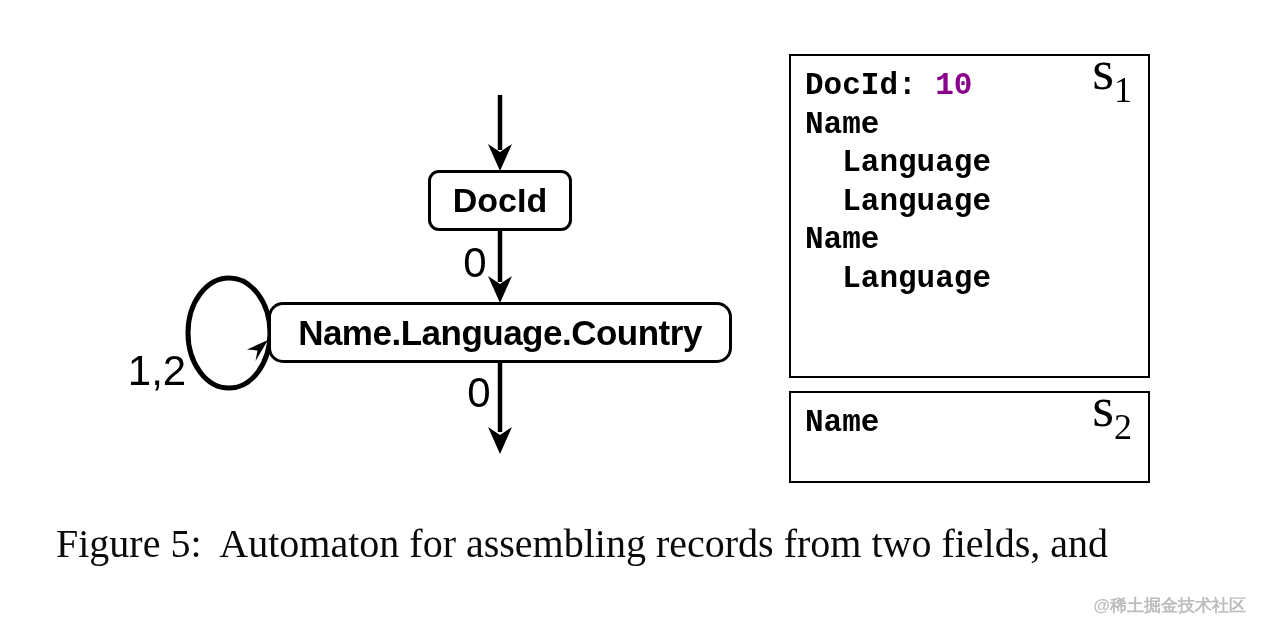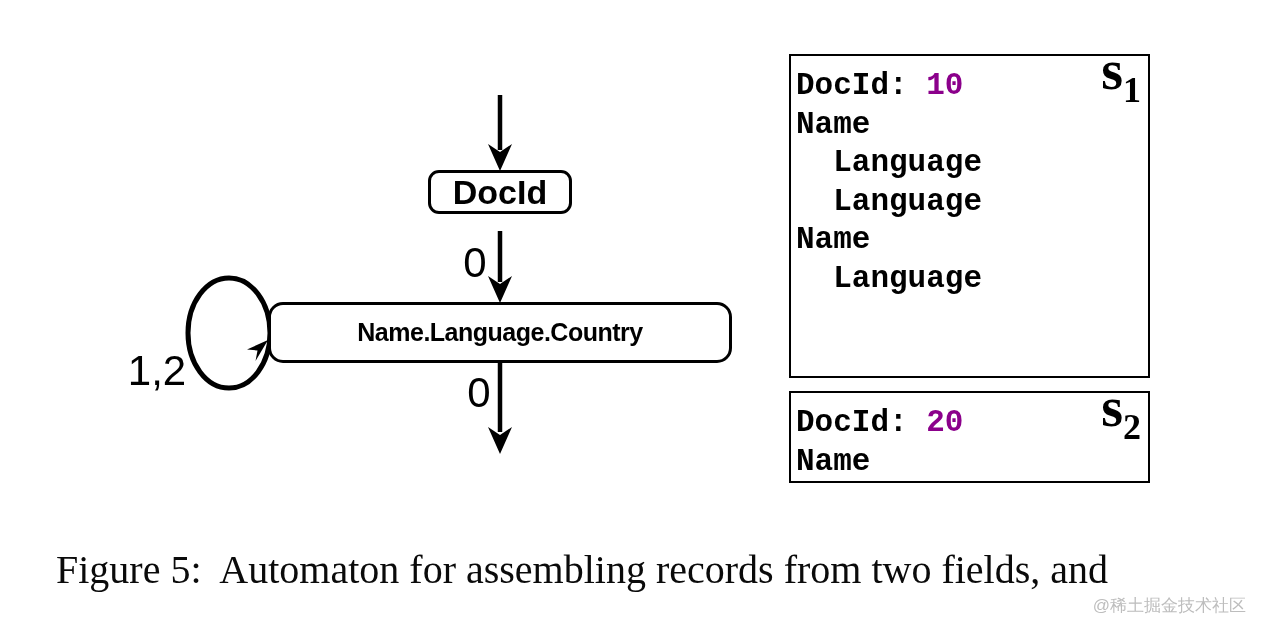--- a/index.html
+++ b/index.html
@@ -21,26 +21,26 @@
     box-sizing: border-box;
     background: #ffffff;
     border: 3px solid var(--ink, #000);
     display: flex;
     align-items: center;
     justify-content: center;
     font-weight: 700;
     color: var(--ink, #000);
   }
   .node-docid {
-    left: 428px; top: 170px; width: 144px; height: 44px;
+    left: 428px; top: 170px; width: 144px; height: 61px;
     border-radius: 11px; font-size: 34px;
   }
   .node-nlc {
     left: 268px; top: 302px; width: 464px; height: 61px;
-    border-radius: 15px; font-size: 25px;
+    border-radius: 15px; font-size: 35px;
     letter-spacing: -0.5px;
     justify-content: center;
   }
   .edge-label {
     position: absolute;
     font-size: 42px;
     font-weight: 400;
     line-height: 1;
     color: var(--ink, #000);
     text-align: center;
@@ -54,61 +54,62 @@
     position: absolute;
     box-sizing: border-box;
     background: #ffffff;
     border: 2px solid var(--ink, #000);
   }
   .record-s1 { left: 789px; top: 54px;  width: 361px; height: 324px; }
   .record-s2 { left: 789px; top: 391px; width: 361px; height: 92px;  }
 
   .record-lines {
     position: absolute;
-    left: 5px; top: 11px;
+    left: 14px; top: 11px;
     font-family: "Liberation Mono", monospace;
     font-weight: 700;
     font-size: 31px;
     line-height: 38.5px;
     white-space: pre;
     color: var(--ink, #000);
   }
   .record-lines .val { color: var(--val, #8B008B); }
 
   .record-label {
     position: absolute;
-    top: -14px; right: 7px;
+    top: -14px; right: 16px;
     font-family: "Liberation Serif", serif;
-    font-weight: 700;
+    font-weight: 400;
     line-height: 1;
     color: var(--ink, #000);
     white-space: nowrap;
     text-align: right;
   }
   .record-label .s   { font-size: 56px; }
   .record-label .sub { font-size: 36px; position: relative; top: 13px; }
 
   
   .caption {
     position: absolute;
-    left: 56px; top: 544px;
+    left: 56px; top: 518px;
     font-family: "Liberation Serif", serif;
     font-size: 40px;
     line-height: 52px;
     color: #0a0a0a;
   }
   .caption div { white-space: pre; }
 
   .watermark {
     position: absolute;
     right: 22px; top: 594px;
     font-family: "Liberation Sans", sans-serif;
     font-size: 17px;
     color: var(--wm, #bdbdbd);
     white-space: nowrap;
+    font-weight: bold;
   }
 </style>
 </head>
 <body>
 
 <div class="stage">
 
   <svg class="diagram" width="768" height="520" viewBox="0 0 768 520">
 
     <line x1="500" y1="95" x2="500" y2="150" stroke="var(--ink)" stroke-width="4.5"></line>
@@ -139,21 +140,21 @@
     <div class="record-label">
       <span class="s">s</span><span class="sub">1</span>
     </div>
     <div class="record-lines"><div><span>DocId: </span><span class="val">10</span></div><div><span>Name</span></div><div><span>  Language</span></div><div><span>  Language</span></div><div><span>Name</span></div><div><span>  Language</span></div></div>
   </div>
 
   <div class="record-box record-s2">
     <div class="record-label">
       <span class="s">s</span><span class="sub">2</span>
     </div>
-    <div class="record-lines"><div><span>DocId: </span><span class="val">20</span></div><div><span>Name</span></div></div>
+    <div class="record-lines"><div><span>Name</span></div></div>
   </div>
 
   <div class="caption">
     <div>Figure 5:  Automaton for assembling records from two fields, and</div>
   </div>
 
   <div class="watermark">@稀土掘金技术社区</div>
 
 </div>
 

